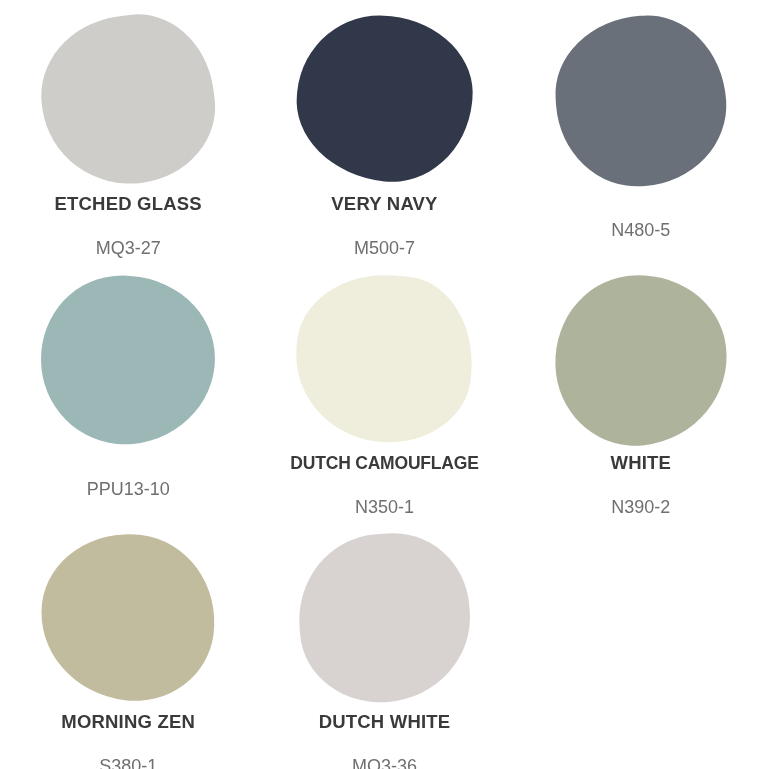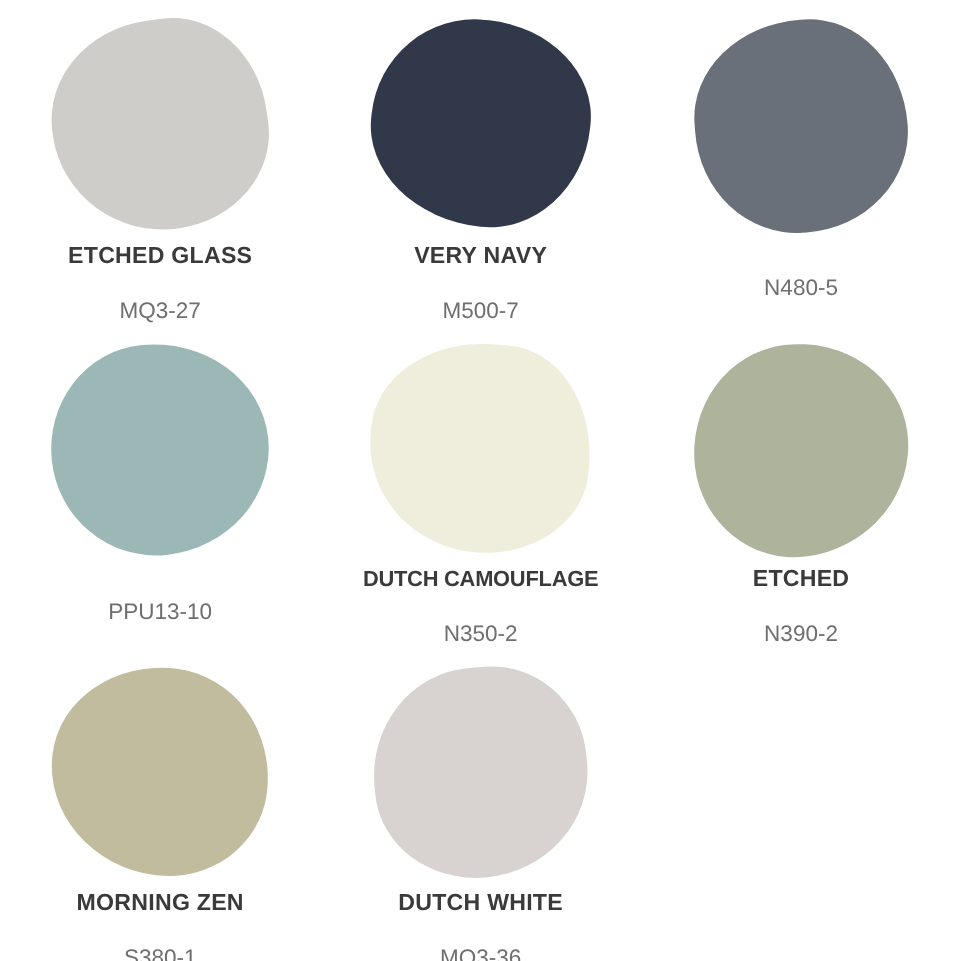--- a/index.html
+++ b/index.html
@@ -103,27 +103,27 @@
       <div class="blob-wrap">
         <div class="blob" style="background: rgb(155, 184, 182); border-radius: 46% 54% 52% 48% / 50%; width: 174px; height: 169px; transform: rotate(-6deg);"></div>
       </div>
       <div class="swatch-code">PPU13-10</div>
     </div>
     <div class="swatch-cell">
       <div class="blob-wrap">
         <div class="blob" style="background: rgb(239, 238, 220); border-radius: 54% 42% 50% 54% / 46% 56% 44% 54%; width: 176px; height: 167px; transform: rotate(4deg);"></div>
       </div>
       <div class="swatch-name wide">DUTCH CAMOUFLAGE</div>
-      <div class="swatch-code">N350-2</div>
+      <div class="swatch-code">N350-1</div>
     </div>
     <div class="swatch-cell">
       <div class="blob-wrap">
         <div class="blob" style="background: rgb(174, 179, 156); border-radius: 48% 52% 54% 46% / 52% 48%; width: 172px; height: 170px; transform: rotate(-7deg);"></div>
       </div>
-      <div class="swatch-name">ETCHED</div>
+      <div class="swatch-name">WHITE</div>
       <div class="swatch-code">N390-2</div>
     </div>
     <div class="swatch-cell">
       <div class="blob-wrap">
         <div class="blob" style="background: rgb(194, 188, 159); border-radius: 52% 48% 46% 54% / 48% 54% 46% 52%; width: 174px; height: 166px; transform: rotate(7deg);"></div>
       </div>
       <div class="swatch-name">MORNING ZEN</div>
       <div class="swatch-code">S380-1</div>
     </div>
     <div class="swatch-cell">

